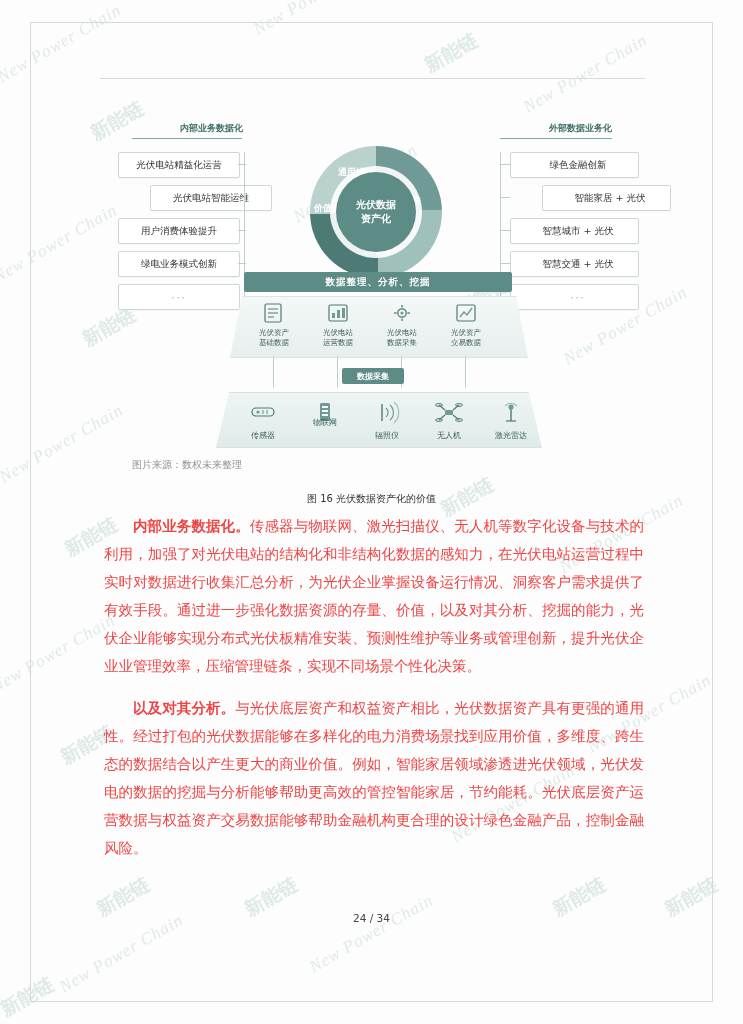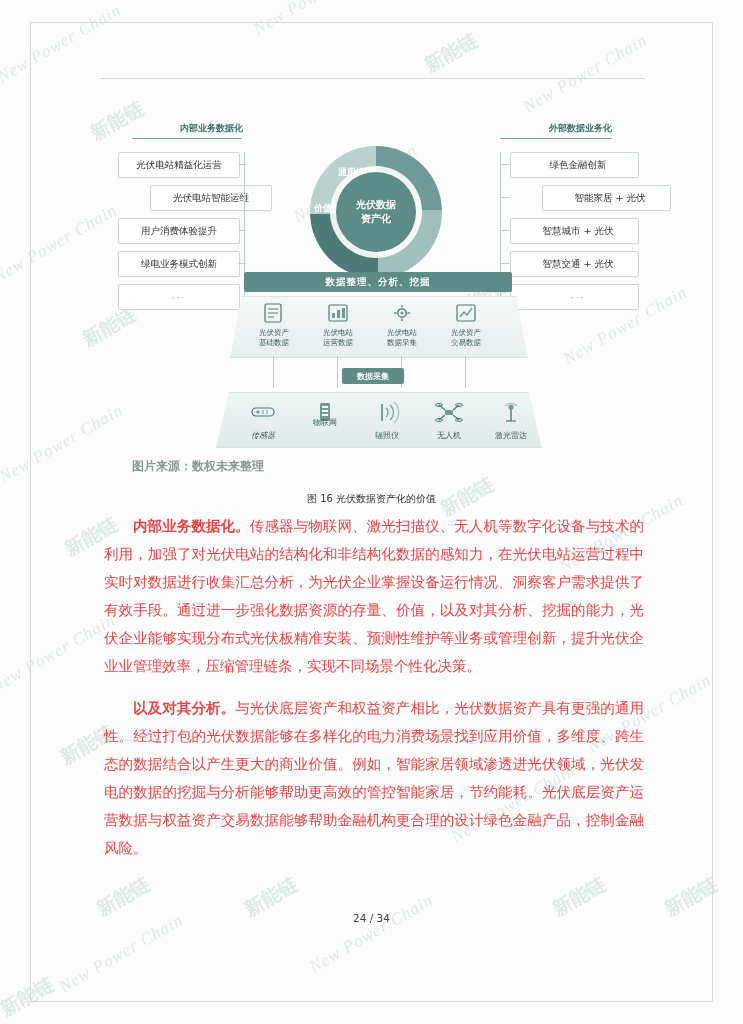--- a/index.html
+++ b/index.html
@@ -127,29 +127,29 @@
   .slab2{
     position:absolute;left:156px;top:292px;width:324px;height:54px;
     background:linear-gradient(180deg,#eef5f4 0%,#e0ebe9 100%);
     border:1px solid #d6e3e1;
     clip-path:polygon(4% 0,96% 0,100% 100%,0% 100%);
   }
   .dev{
     position:absolute;width:62px;text-align:center;
     font-family:"DejaVu Sans", sans-serif;font-size:8px;color:#3c5d59;
   }
-  .dv1{left:172px;top:330px;font-style:italic;} .dv2{left:234px;top:317px;}
+  .dv1{left:172px;top:330px;} .dv2{left:234px;top:317px;}
   .dv3{left:296px;top:330px;} .dv4{left:358px;top:330px;} .dv5{left:420px;top:330px;}
   .dev-ic{position:absolute;width:30px;height:24px;}
   .di1{left:188px;top:300px;} .di2{left:250px;top:300px;}
   .di3{left:312px;top:300px;} .di4{left:374px;top:300px;} .di5{left:436px;top:300px;}
 
   .src-note{
     position:absolute;left:72px;top:358px;
-    font-family:"DejaVu Sans", sans-serif;font-size:12px;color:#8b9694;font-weight:700;
+    font-family:"DejaVu Sans", sans-serif;font-size:10px;color:#8b9694;font-weight:400;
   }
 
   .fig-caption{
     position:absolute;left:0;top:492px;width:743px;text-align:center;
     font-family:"DejaVu Sans", sans-serif;font-size:10px;color:#333;
   }
 
   
   .body{
     position:absolute;left:104px;top:512px;width:540px;

